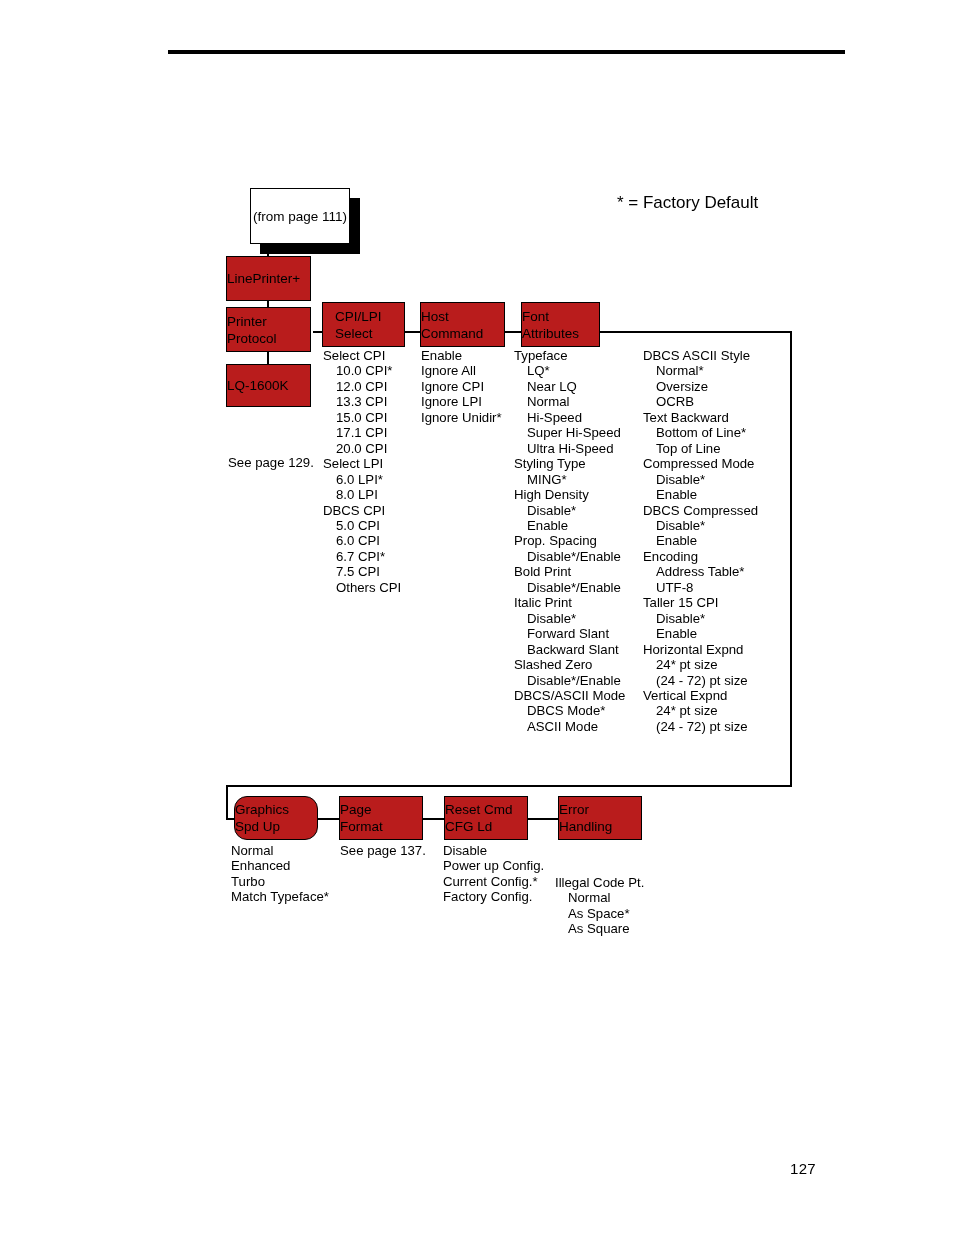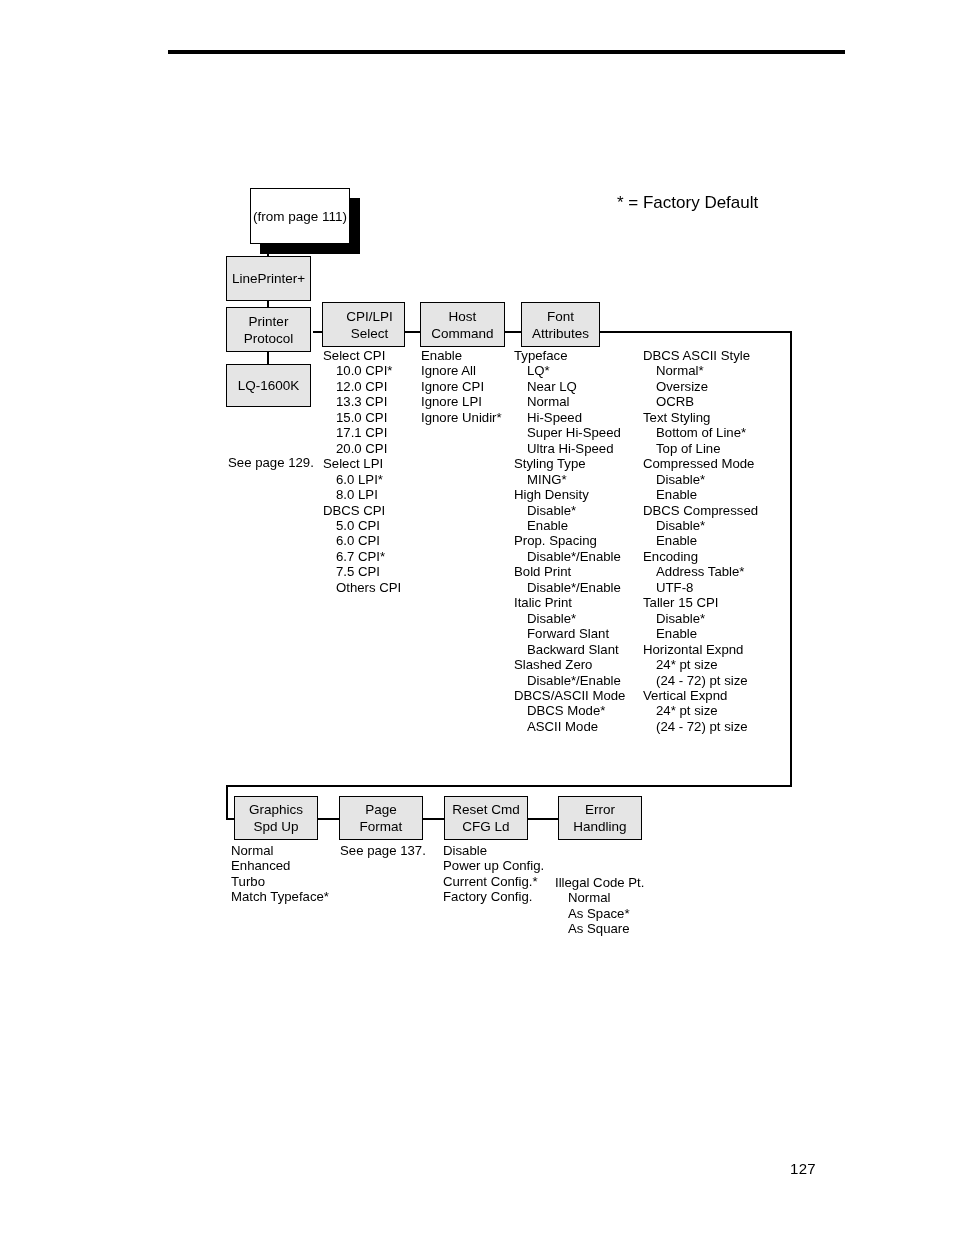--- a/index.html
+++ b/index.html
@@ -35,25 +35,25 @@
     top: 1160px;
     width: 60px;
     text-align: left;
     font-size: 15px;
     letter-spacing: 0.3px;
   }
   
   .box {
     position: absolute;
     border: 1.6px solid #000000;
-    background: #e5e5e5;
+    background: #b91c1c;
     box-sizing: border-box;
     display: flex;
     flex-direction: column;
-    align-items: center;
+    align-items: flex-start;
     justify-content: center;
     font-size: 13.5px;
     line-height: 17px;
     z-index: 3;
   }
   .box .l1, .box .l2 { display: block; white-space: nowrap; }
 
   
   .shadow-wrap {
     position: absolute;
@@ -180,21 +180,21 @@
   <div class="box" style="left:420px; top:302px; width:85px; height:45px;">
     <span class="l1">Host</span>
     <span class="l2">Command</span>
   </div>
 
   <div class="box" style="left:521px; top:302px; width:79px; height:45px;">
     <span class="l1">Font</span>
     <span class="l2">Attributes</span>
   </div>
 
-  <div class="box" style="left:234px; top:796px; width:84px; height:44px;">
+  <div class="box" style="left:234px; top:796px; width:84px; height:44px;border-radius:13px;">
     <span class="l1">Graphics</span>
     <span class="l2">Spd Up</span>
   </div>
 
   <div class="box" style="left:339px; top:796px; width:84px; height:44px;">
     <span class="l1">Page</span>
     <span class="l2">Format</span>
   </div>
 
   <div class="box" style="left:444px; top:796px; width:84px; height:44px;">
@@ -260,21 +260,21 @@
       <span class="it">DBCS/ASCII Mode</span>
       <span class="it sub">DBCS Mode*</span>
       <span class="it sub">ASCII Mode</span>
     </div>
 
   <div class="col" style="left:643px; top:348px;">
       <span class="it">DBCS ASCII Style</span>
       <span class="it sub">Normal*</span>
       <span class="it sub">Oversize</span>
       <span class="it sub">OCRB</span>
-      <span class="it">Text Styling</span>
+      <span class="it">Text Backward</span>
       <span class="it sub">Bottom of Line*</span>
       <span class="it sub">Top of Line</span>
       <span class="it">Compressed Mode</span>
       <span class="it sub">Disable*</span>
       <span class="it sub">Enable</span>
       <span class="it">DBCS Compressed</span>
       <span class="it sub">Disable*</span>
       <span class="it sub">Enable</span>
       <span class="it">Encoding</span>
       <span class="it sub">Address Table*</span>

